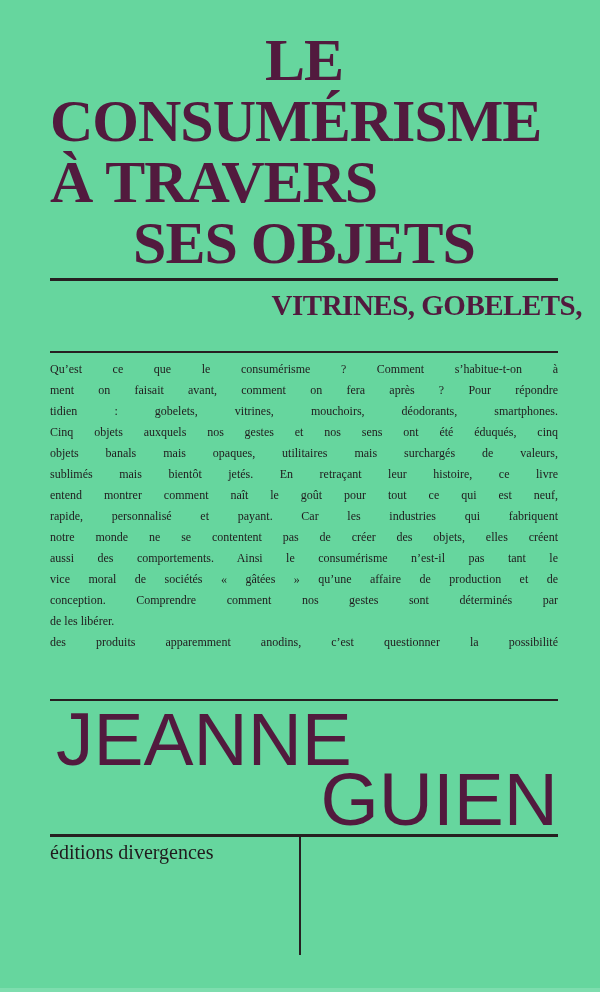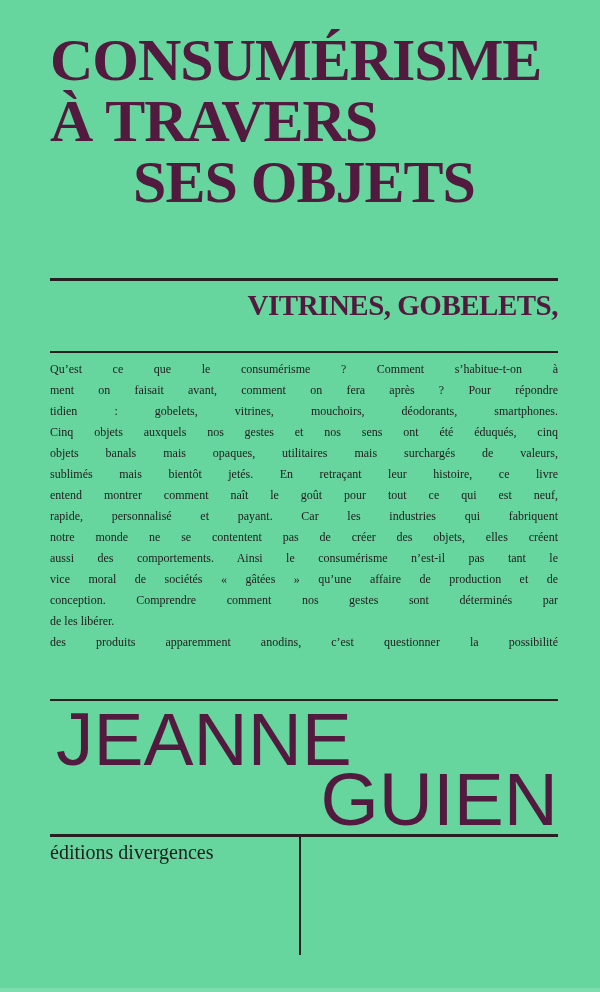--- a/index.html
+++ b/index.html
@@ -42,20 +42,21 @@
   .rule-4{top:834px;height:3px;}
 
   
   .subtitle{
     top:290px;
     color:var(--plum);
     font-weight:700;
     font-size:29px;
     line-height:31px;
     letter-spacing:-0.5px;
+    margin-left:24px;
   }
   .subtitle .s-right{text-align:right;}
   .subtitle .s-left{text-align:left;}
 
   
   .blurb{
     top:359px;
     color:var(--ink);
     font-size:12px;
     line-height:21px;
@@ -104,20 +105,21 @@
     width:600px;height:4px;
     background:var(--edge);
   }
 </style>
 </head>
 <body>
 
 <div class="cover">
 
   <div class="col title">
+    <div class="t-center">LE</div>
     <div class="t-left">CONSUMÉRISME</div>
     <div class="t-left">À TRAVERS</div>
     <div class="t-center">SES OBJETS</div>
   </div>
 
   <div class="rule rule-1"></div>
 
   <div class="col subtitle">
     <div class="s-right">VITRINES, GOBELETS,</div>
   </div>

